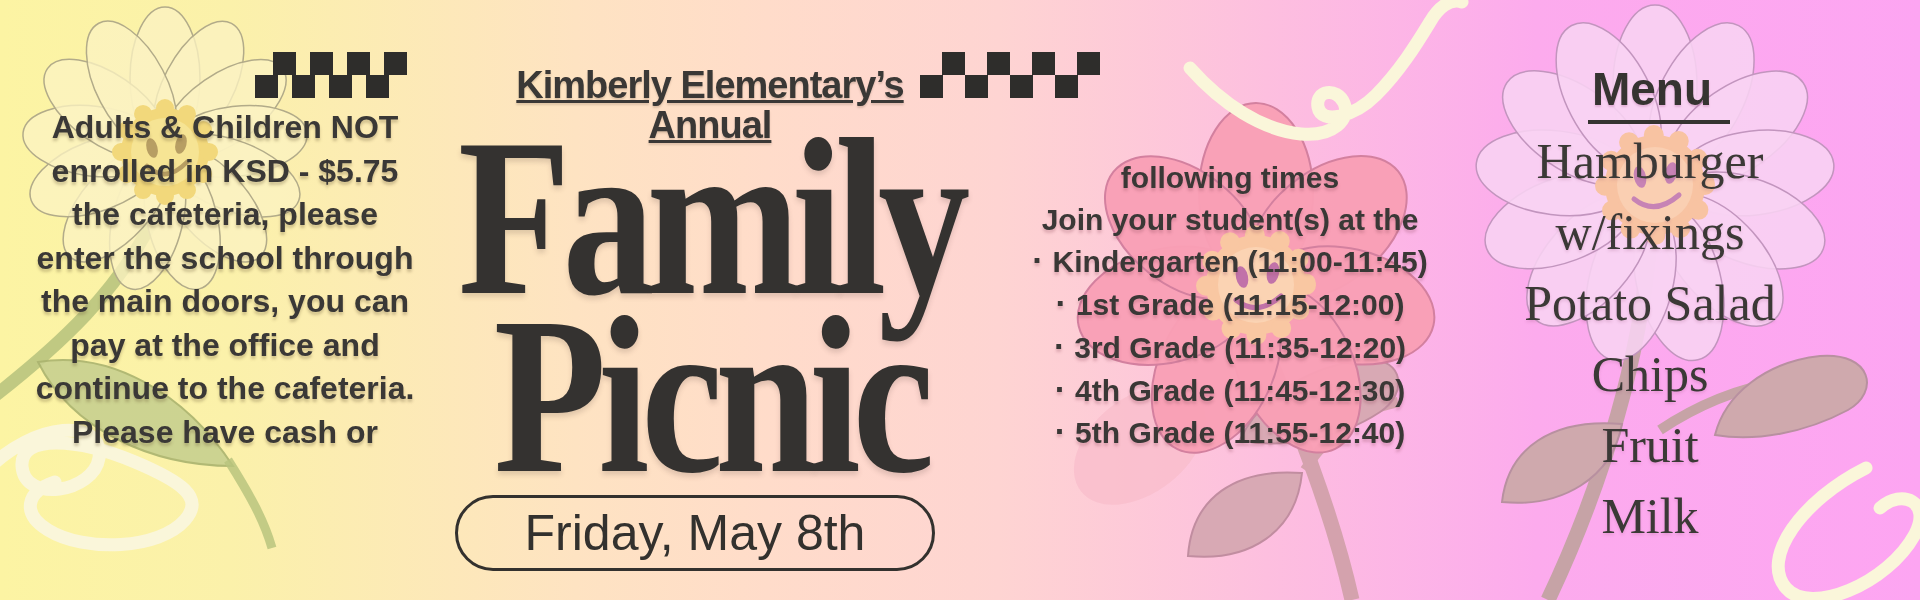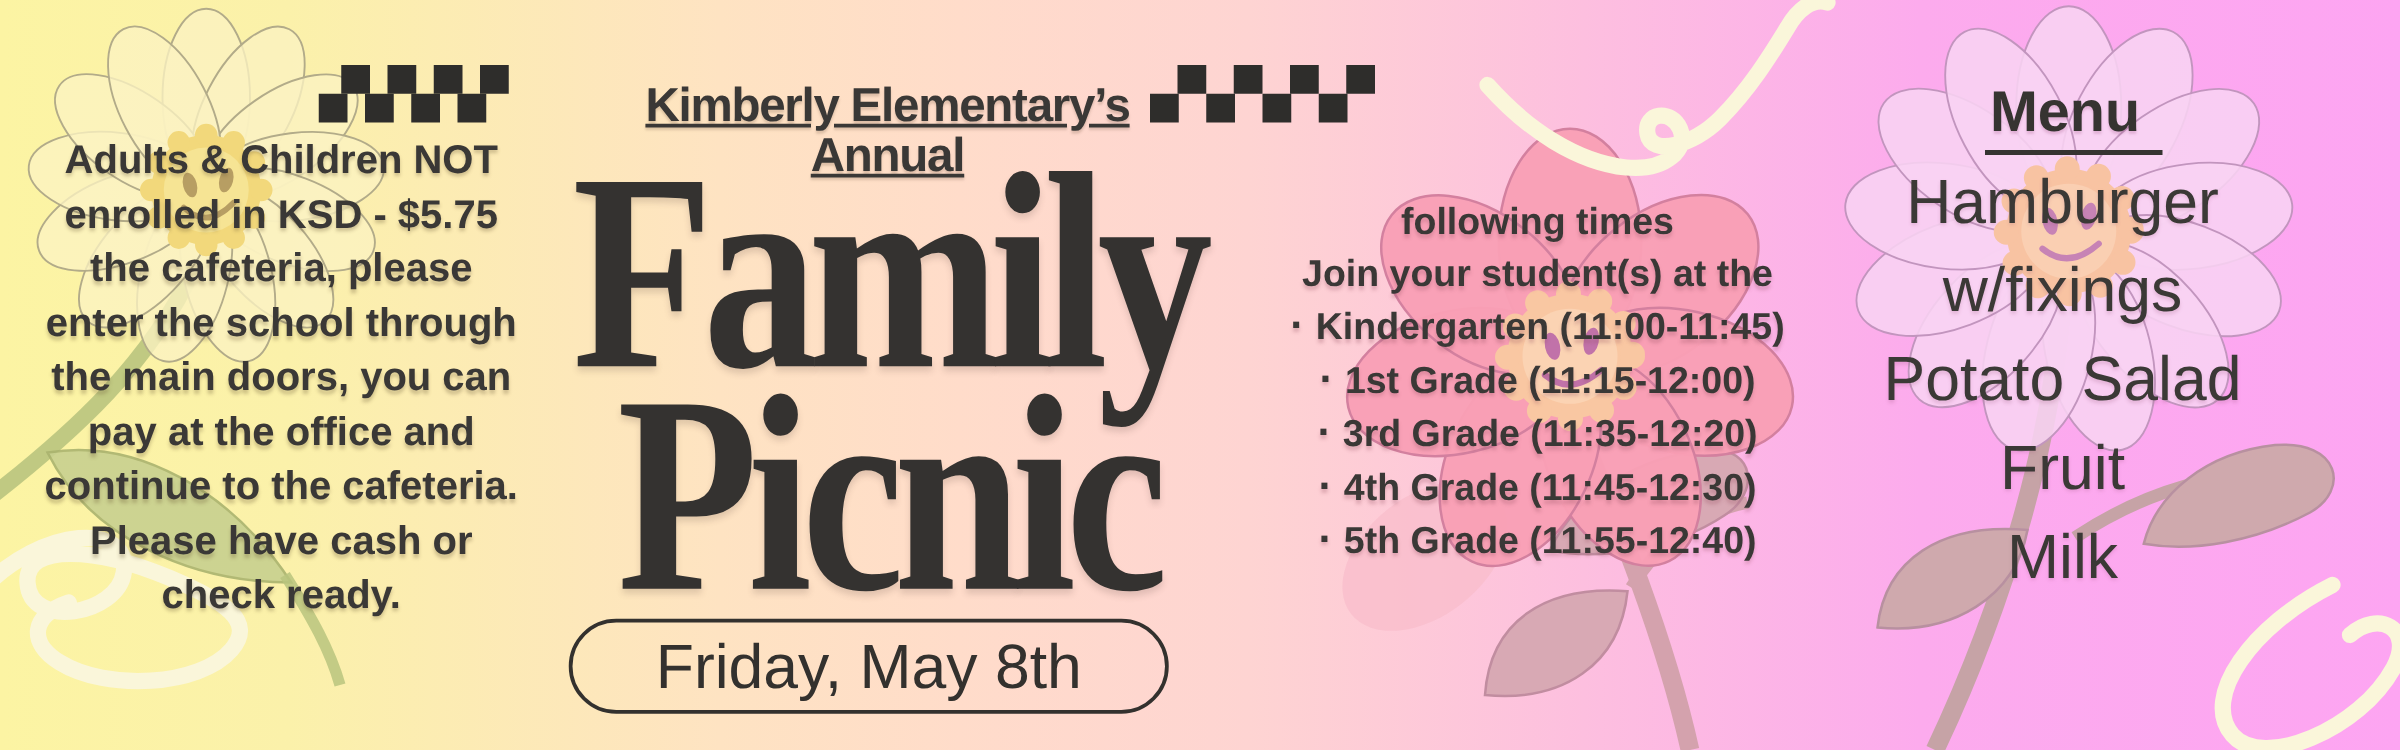--- a/index.html
+++ b/index.html
@@ -41,21 +41,21 @@
     font-size:30px;line-height:41.7px;font-weight:700;white-space:nowrap;
     text-shadow:0 3px 3px rgba(150,80,95,.3);}
   .sched-bullet{display:inline-block;margin-right:9px;font-size:34px;}
   
   .menu-title-wrap{left:1470px;top:62px;width:360px;text-align:center;
     text-shadow:0 2px 2px rgba(160,85,130,.25);}
   .menu-title{display:inline-block;font-size:46px;font-weight:700;color:#363431;
     padding:0 18px 4px 4px;border-bottom:4px solid #363431;margin-left:18px;}
   .menu-items{left:1470px;top:126px;width:360px;text-align:center;
     font-size:50px;line-height:71px;font-weight:400;color:#3b3936;
-    text-shadow:0 2px 3px rgba(150,80,120,.22);}
+    text-shadow:0 2px 3px rgba(150,80,120,.22);font-family:Liberation Serif, serif;}
 </style>
 </head>
 <body>
 
 <div class="banner">
 
   <svg class="bg-art" viewBox="0 0 1920 600">
     <defs>
       <ellipse id="petalY" cx="165" cy="78" rx="35" ry="71"></ellipse>
       <ellipse id="petalP" cx="1256" cy="193" rx="57" ry="90"></ellipse>
@@ -181,21 +181,20 @@
 
   <div class="layer notice">
     <div>Adults &amp; Children NOT</div>
     <div>enrolled in KSD - $5.75</div>
     <div>the cafeteria, please</div>
     <div>enter the school through</div>
     <div>the main doors, you can</div>
     <div>pay at the office and</div>
     <div>continue to the cafeteria.</div>
     <div>Please have cash or</div>
-    <div>check ready.</div>
   </div>
 
   <div class="layer center-head">
     <div>Kimberly Elementary’s</div>
     <div>Annual</div>
   </div>
 
   <div class="layer title">
     <div>Family</div>
     <div>Picnic</div>
@@ -215,17 +214,18 @@
     <div><span class="sched-bullet">·</span><span>5th Grade (11:55-12:40)</span></div>
   </div>
 
   <div class="layer menu-title-wrap">
     <span class="menu-title">Menu</span>
   </div>
   <div class="layer menu-items">
     <div>Hamburger</div>
     <div>w/fixings</div>
     <div>Potato Salad</div>
+    <div>Chips</div>
     <div>Fruit</div>
     <div>Milk</div>
   </div>
 
 </div>
 
 </body></html>

